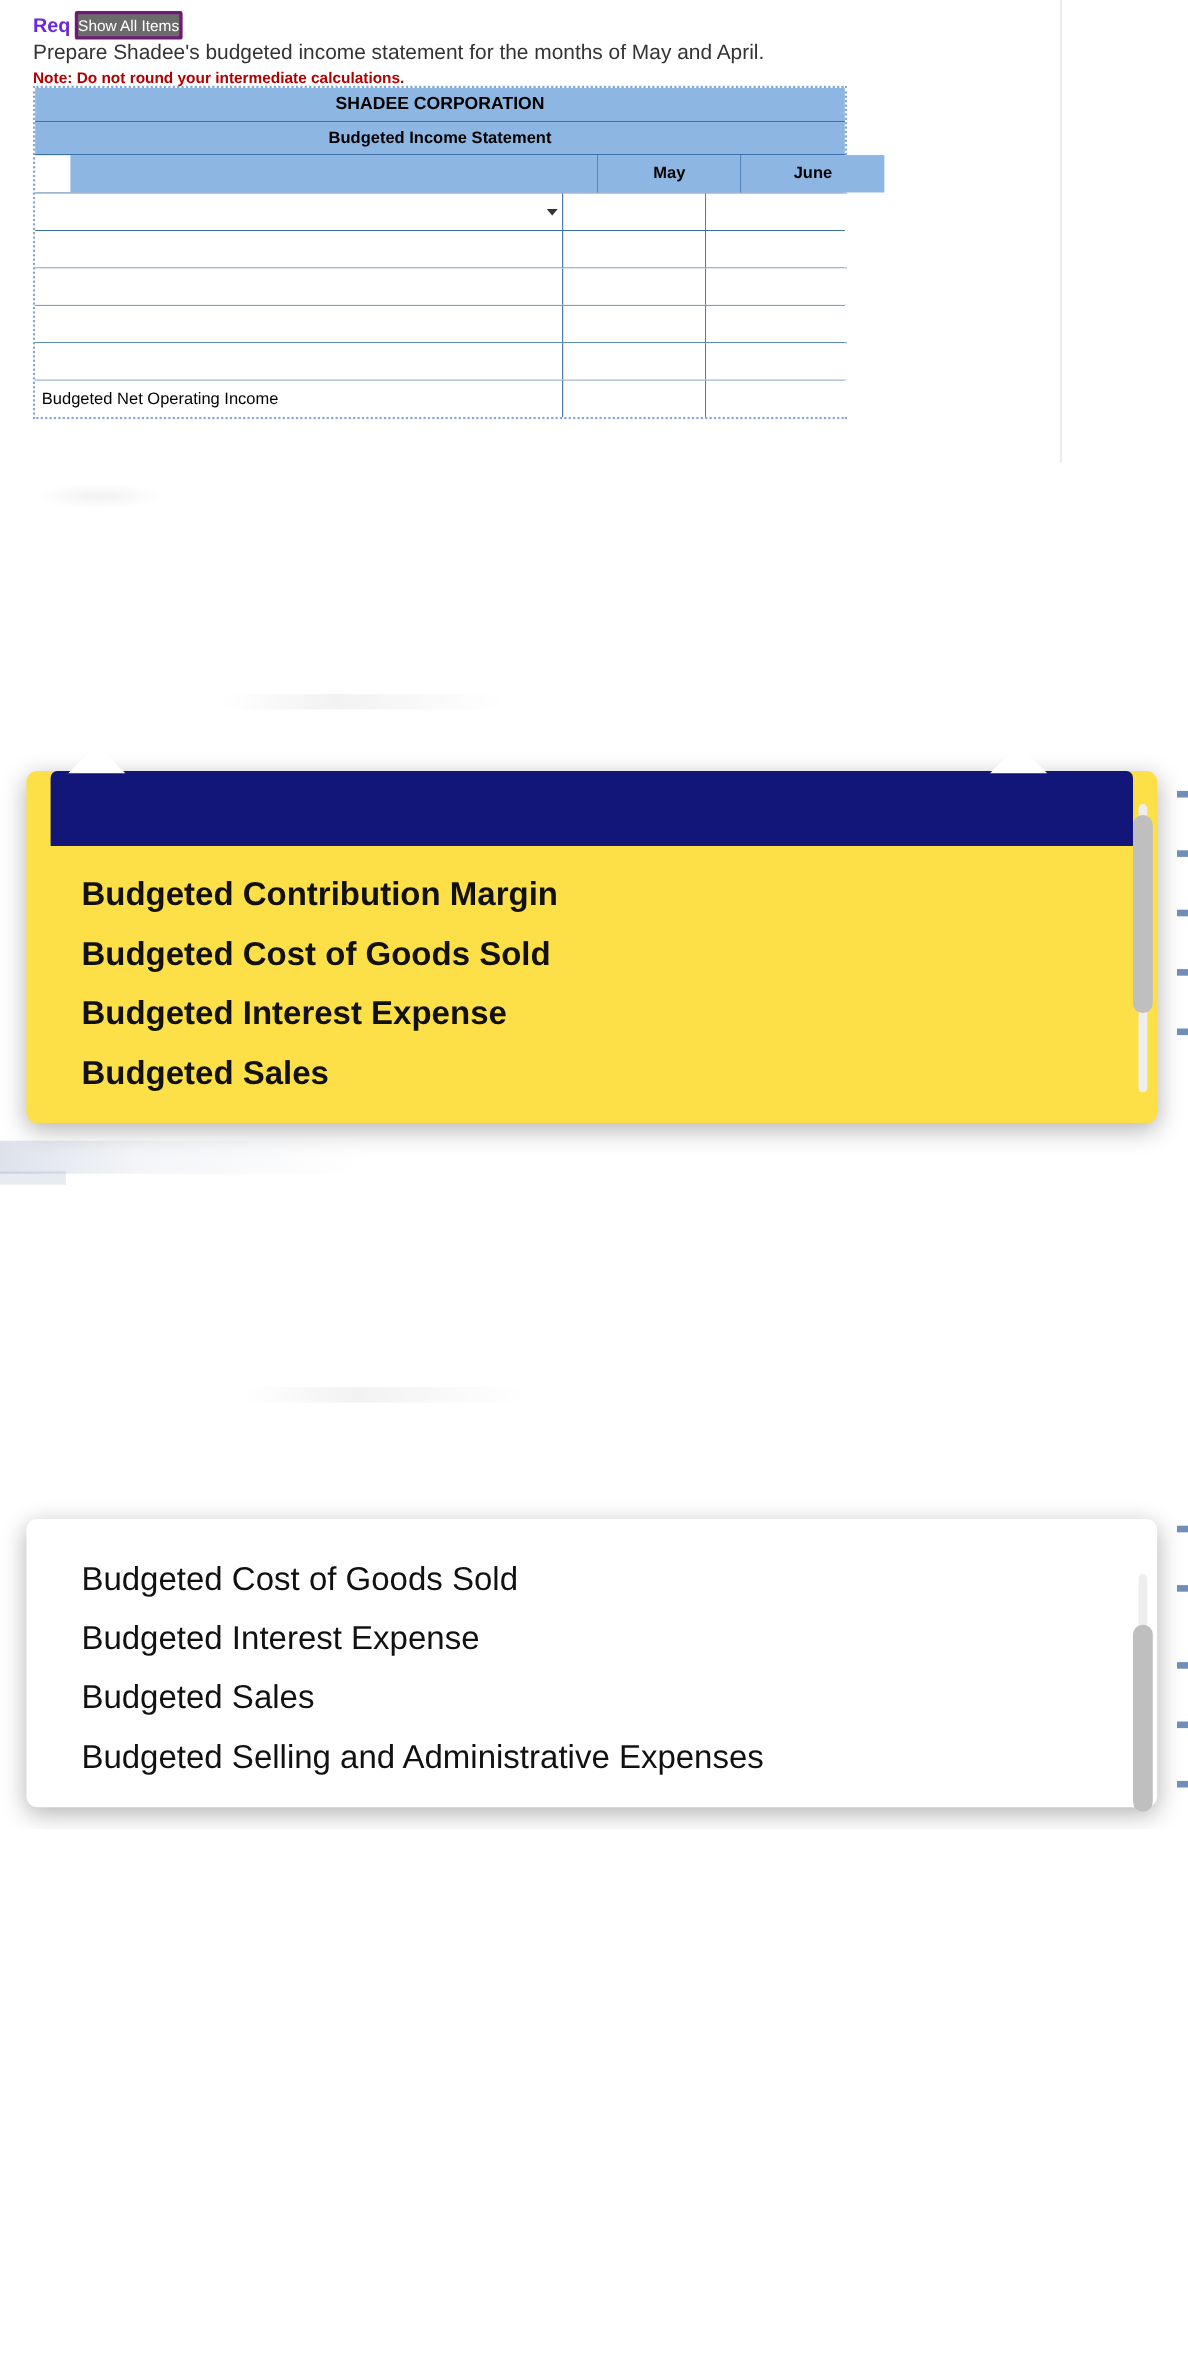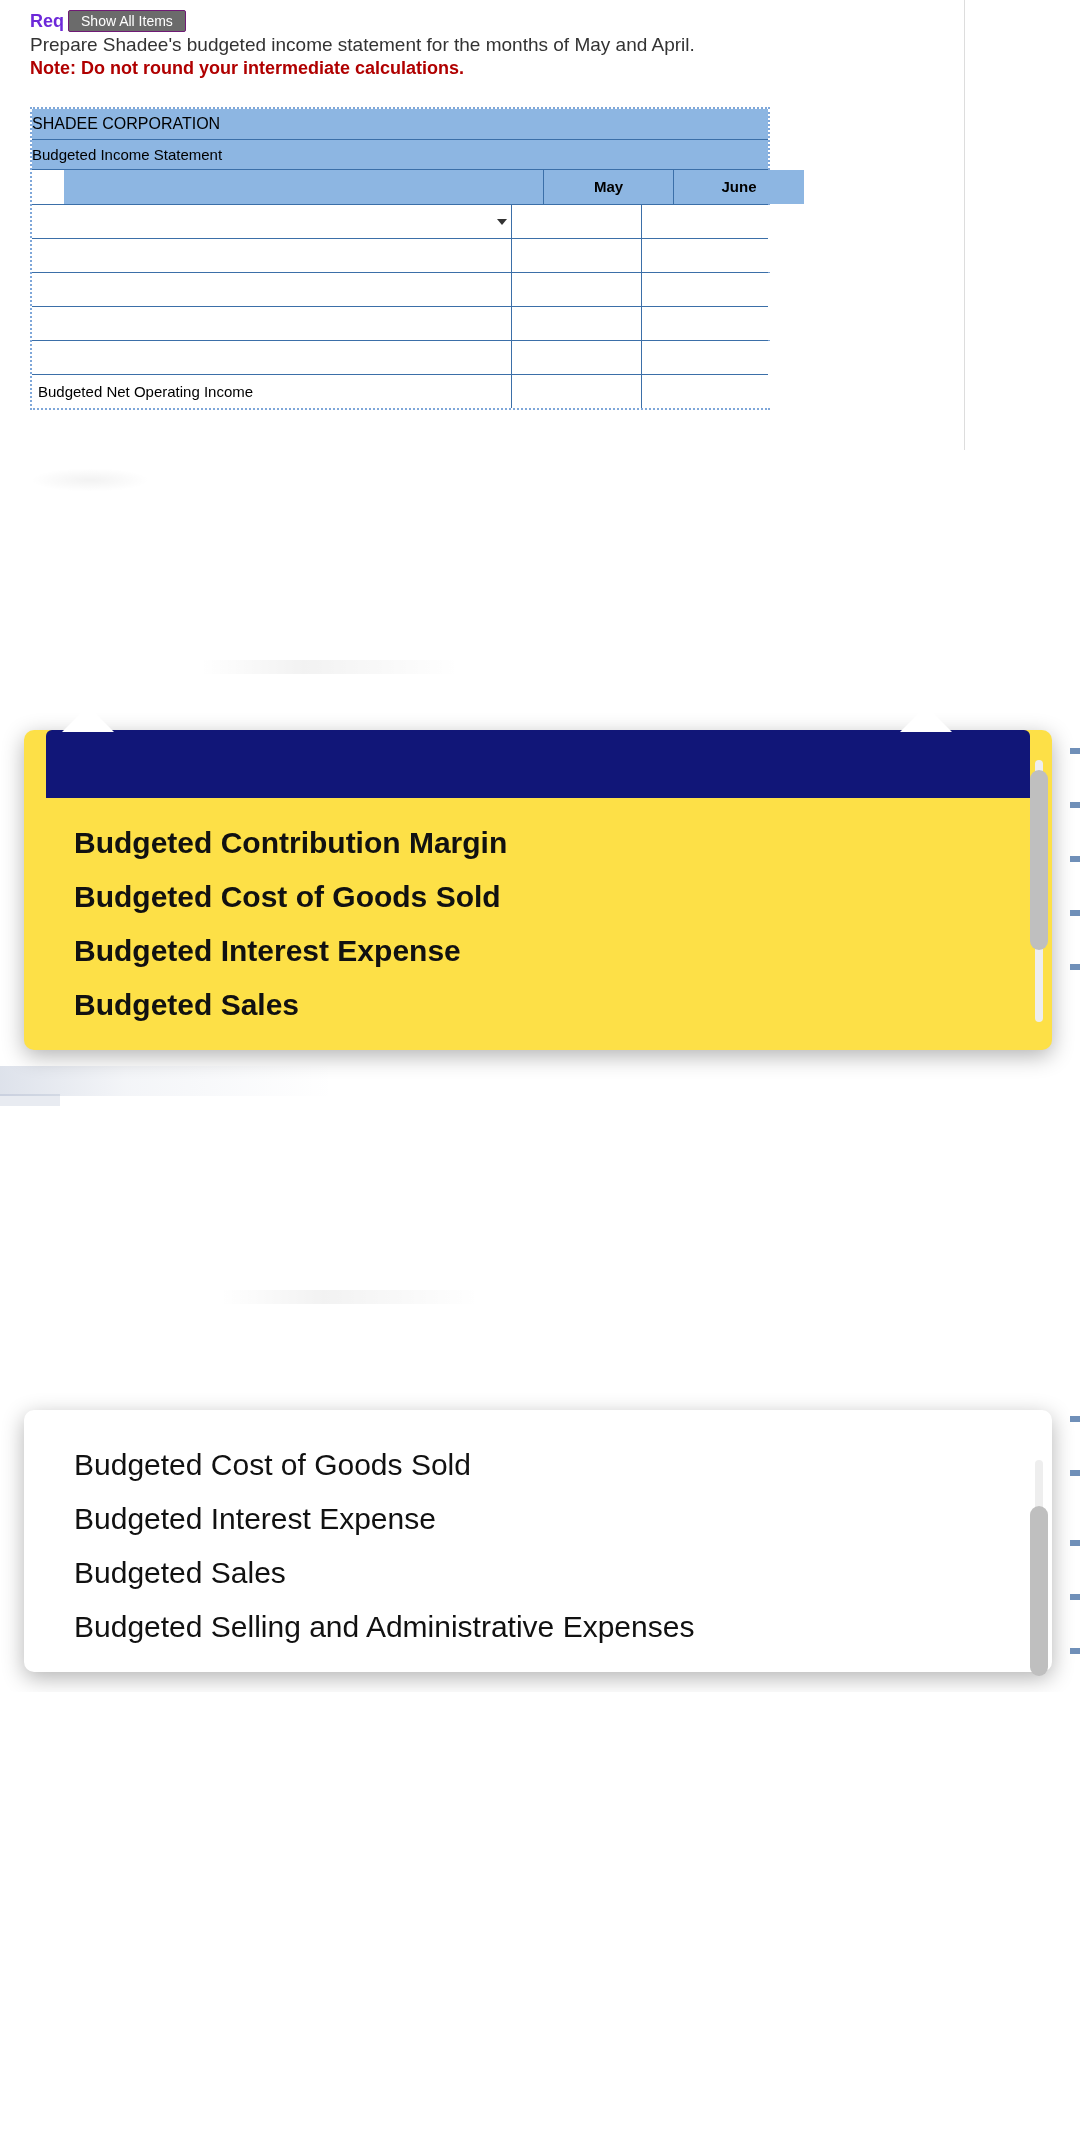--- a/index.html
+++ b/index.html
@@ -23,47 +23,46 @@
     gap: 4px;
   }
   .req-label {
     font-weight: bold;
     font-size: 18px;
     color: #6d28d9;
   }
   .show-all-btn {
     background: #6b6b6b;
     color: #fff;
-    border: 1px solid #701a75;
+    border: 3px solid #701a75;
     font-size: 14px;
-    padding: 2px 12px;
+    padding: 2px 0;
     border-radius: 2px;
   }
 
   .instr {
     font-size: 19px;
     color: #333;
     margin-top: 2px;
   }
   .note {
-    font-size: 18px;
+    font-size: 14px;
     font-weight: bold;
     color: #b00000;
     margin-top: 2px;
-    margin-bottom: 28px;
   }
 
   .table-outer {
     border: 2px dotted #7fa7d9;
     width: 740px;
   }
   .blue-header {
     background: #8db6e2;
-    text-align: left;
-    font-weight: normal;
+    text-align: center;
+    font-weight: bold;
     font-size: 16px;
     border-bottom: 1px solid #3b6fa8;
   }
   .blue-header.h1 { padding: 6px 0; }
   .blue-header.h2 { padding: 6px 0; font-size: 15px; }
 
   .colhead-row { display: flex; padding-left: 32px; }
   .colhead-desc {
     flex: 0 0 480px;
     background: #8db6e2;

